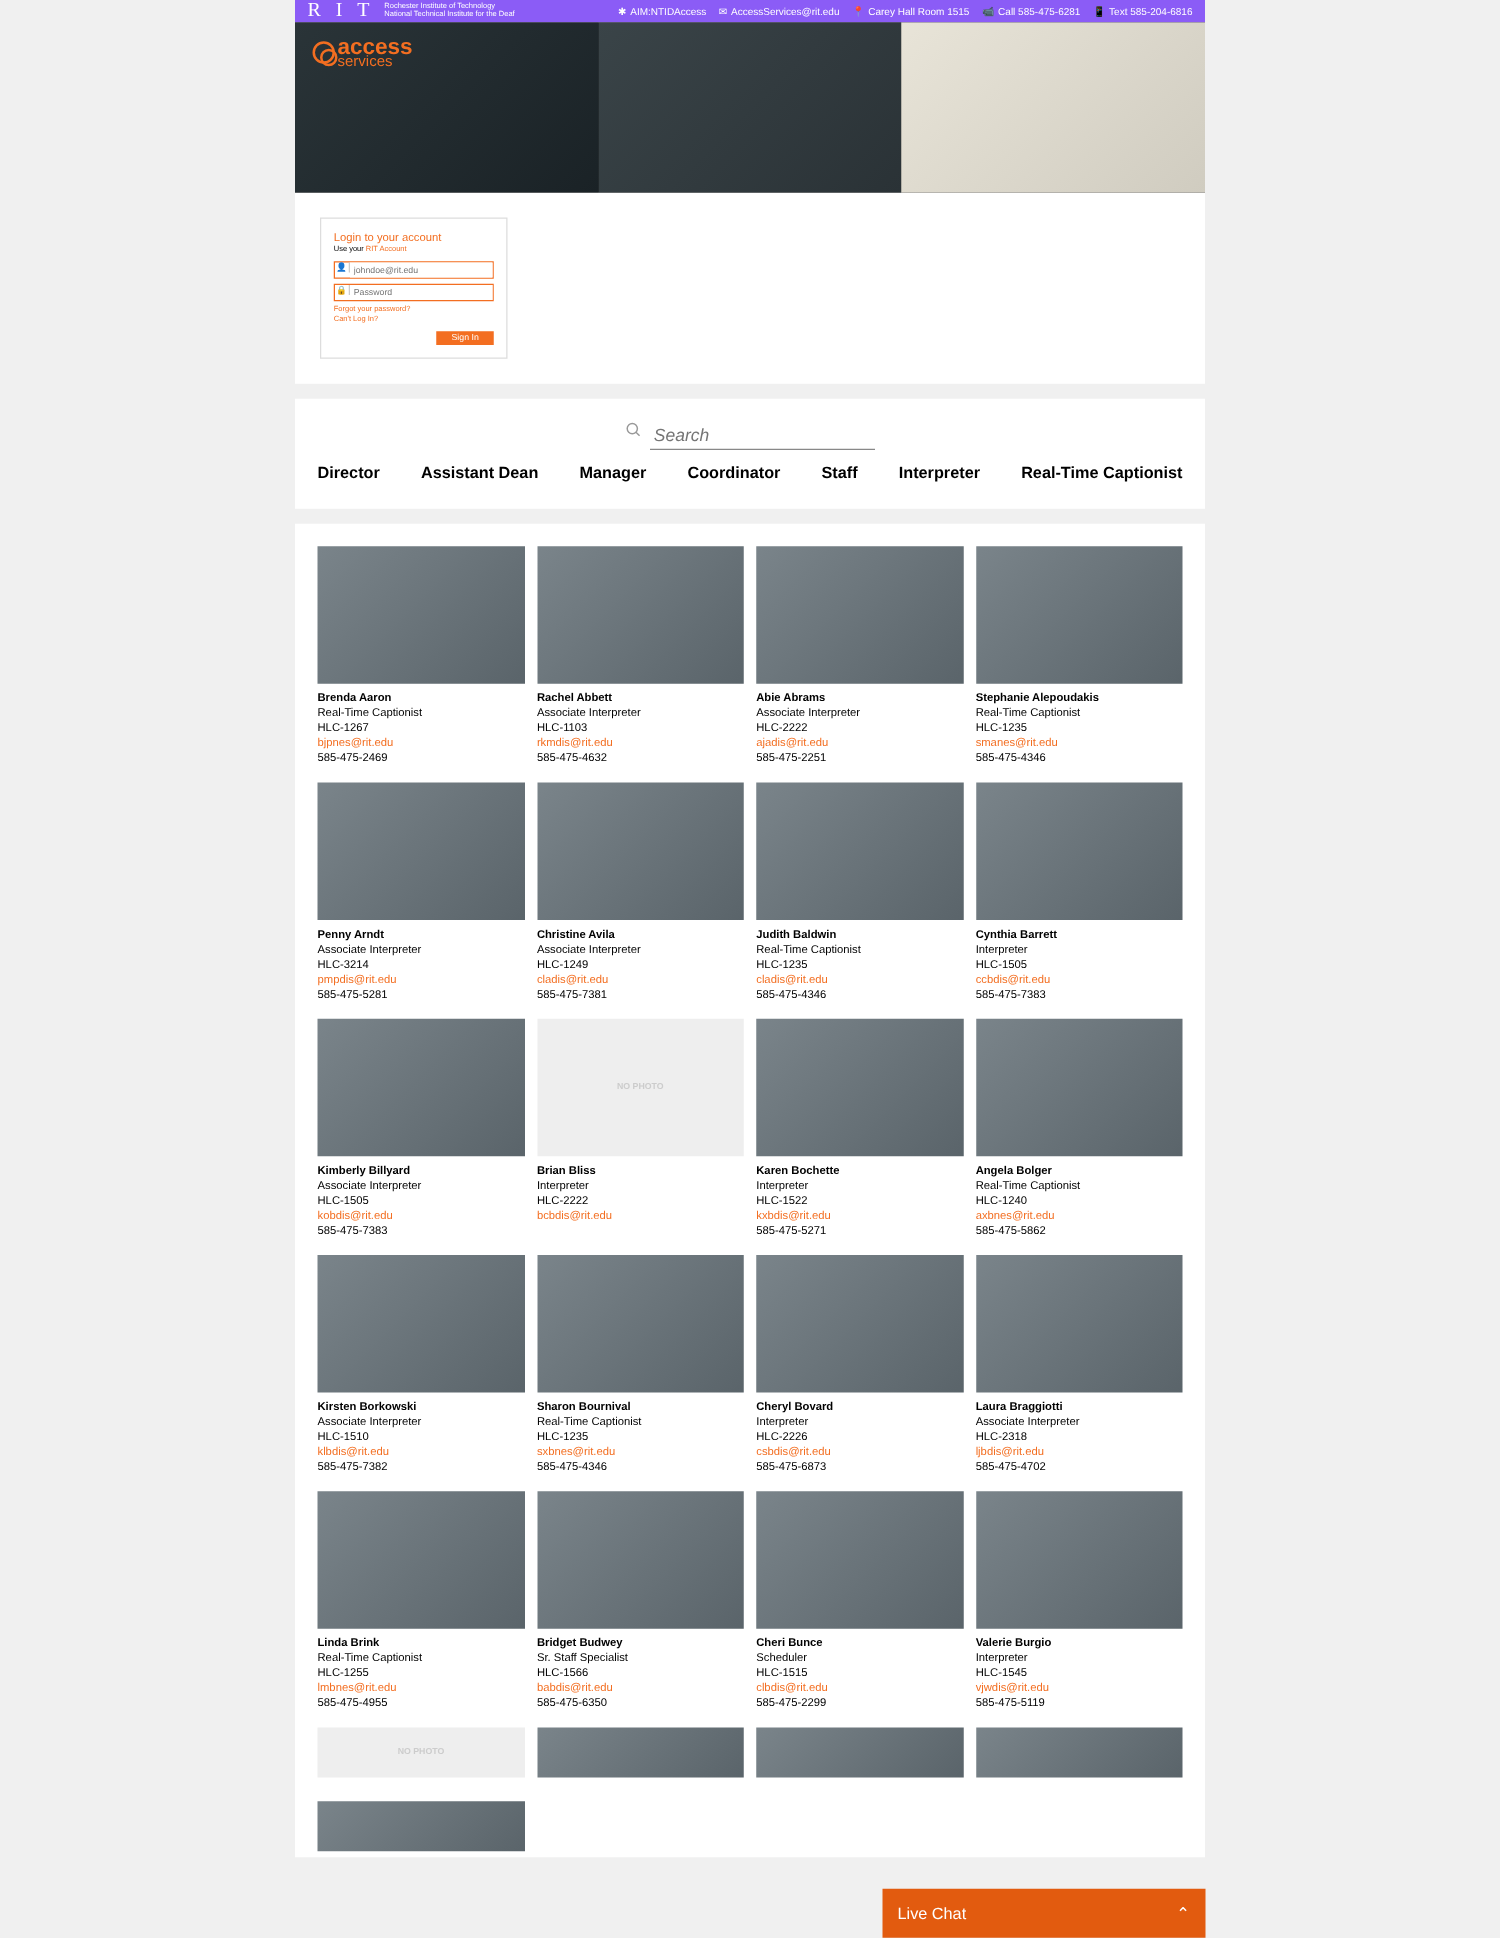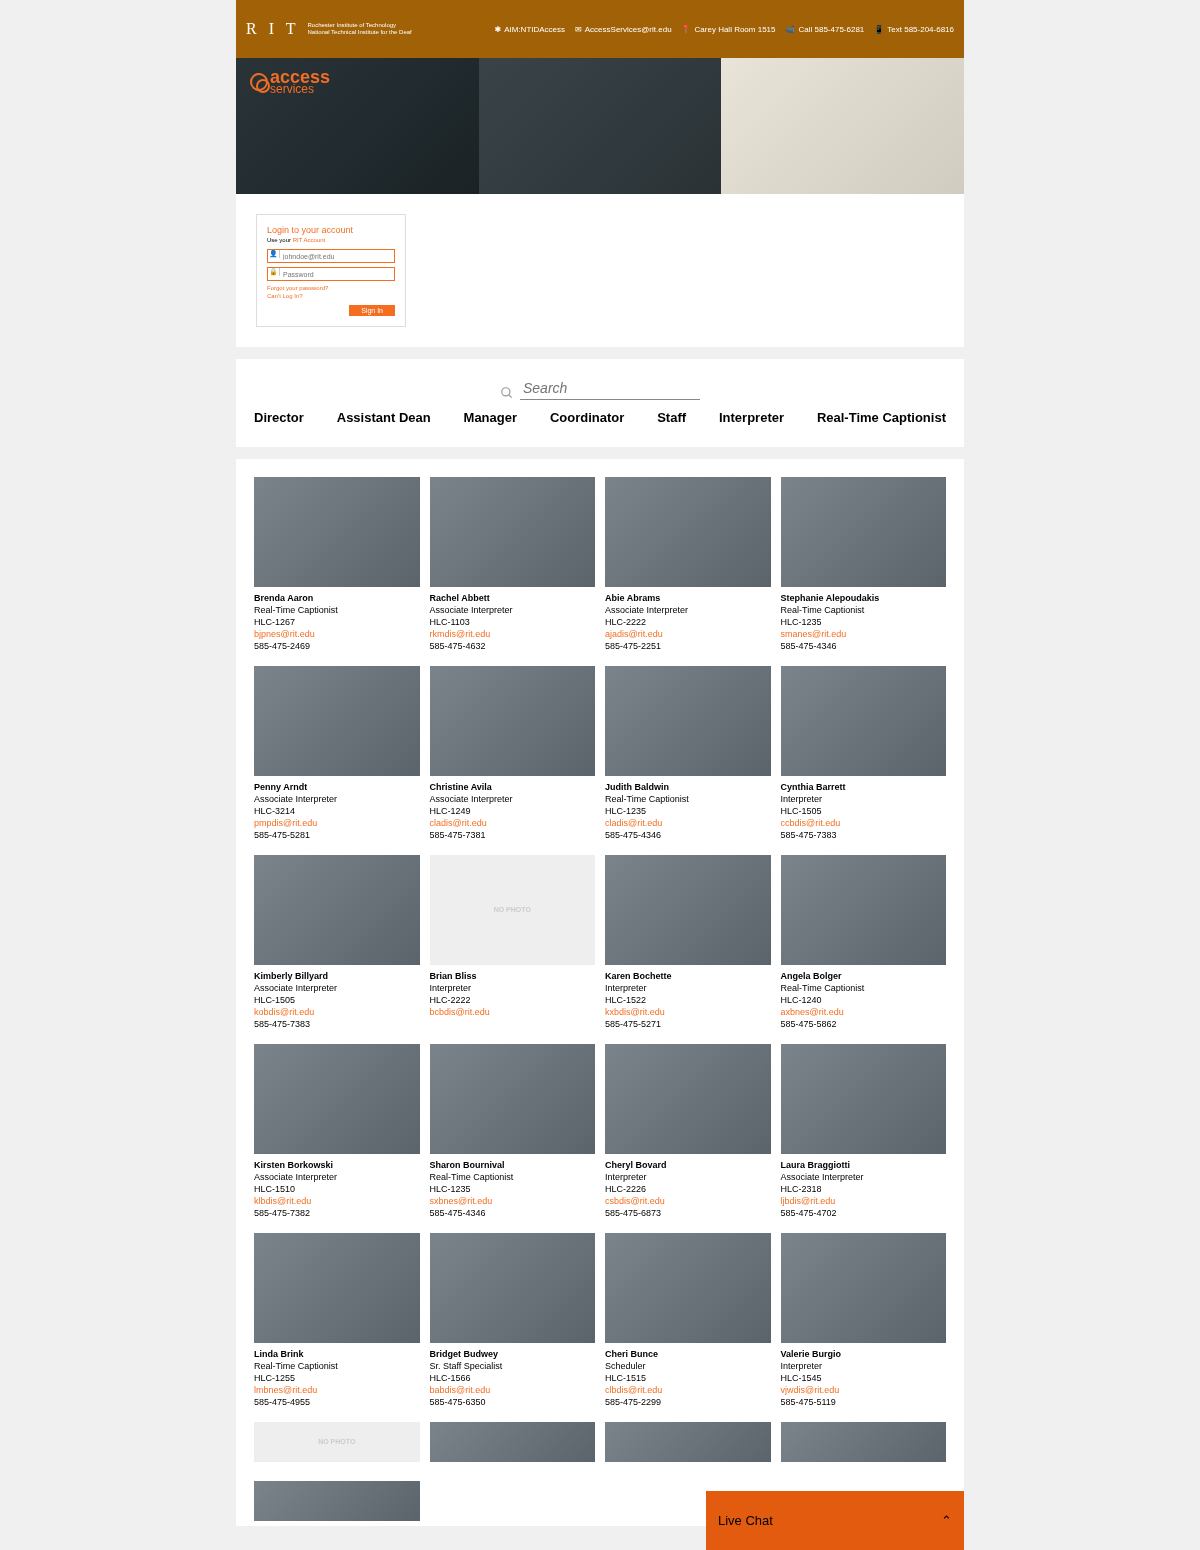--- a/index.html
+++ b/index.html
@@ -1,18 +1,18 @@
 <!DOCTYPE html>
 <html><head>
 <meta charset="utf-8">
 <style>
 *{margin:0;padding:0;box-sizing:border-box;font-family:Arial,Helvetica,sans-serif}
 body{background:#f0f0f0}
 .wrap{width:728px;margin:0 auto;background:#fff}
-.topbar{background:#a16207;color:#fff;padding:20px 10px;display:flex;align-items:center;font-size:8px}
+.topbar{background:#8b5cf6;color:#fff;padding:0 10px;display:flex;align-items:center;font-size:8px}
 .rit{font-family:Georgia,serif;font-size:16px;letter-spacing:4px;margin-right:8px}
 .rit-sub{font-size:6px;line-height:7px}
 .topbar-right{margin-left:auto;display:flex;gap:10px;align-items:center}
 .tb-item{display:flex;gap:3px;align-items:center}
 .hero{background:#222;height:136px;position:relative;display:flex}
 .hero-logo{position:absolute;top:12px;left:14px;color:#f36e21;font-size:18px;display:flex;align-items:center;gap:2px}
 .hero-logo .ring{width:18px;height:18px;border:2px solid #f36e21;border-radius:50%;position:relative}
 .hero-logo .ring::after{content:"";position:absolute;width:10px;height:10px;border:2px solid #f36e21;border-radius:50%;right:-4px;bottom:-4px}
 .hero-panel{flex:1;background:linear-gradient(135deg,#2a3438,#1a2226)}
 .hero-panel.b{background:linear-gradient(135deg,#3a4448,#2a3236)}
@@ -24,32 +24,32 @@
 .login-sub a{color:#f36e21;text-decoration:none}
 .inp-wrap{display:flex;border:1px solid #f36e21;margin-bottom:4px;height:14px;align-items:flex-start}
 .inp-wrap .ic{width:12px;text-align:center;font-size:7px;border-right:1px solid #ccc;color:#888}
 .inp-wrap input{border:none;flex:1;font-size:7px;padding:0 3px;outline:none;height:12px}
 .lnk{color:#f36e21;font-size:6px;display:block;text-decoration:none;margin:2px 0}
 .signin{background:#f36e21;color:#fff;border:none;font-size:7px;padding:2px 12px;float:right;margin-top:4px}
 .dept-text{flex:1}
 .dept-title{color:#f36e21;font-size:22px;font-weight:bold;line-height:26px}
 .dept-desc{font-size:12px;margin-top:10px;line-height:18px;color:#333}
 .search-sec{background:#fff;margin-top:12px;padding:18px 0}
-.search-wrap{display:flex;justify-content:center;align-items:flex-end;gap:6px}
+.search-wrap{display:flex;justify-content:center;align-items:flex-start;gap:6px}
 .search-wrap svg{color:#999}
 .search-inp{border:none;border-bottom:1px solid #888;font-size:14px;width:180px;font-style:italic;color:#aaa;padding:3px;outline:none}
 .filter-row{display:flex;justify-content:space-between;padding:10px 18px 4px;font-size:13px;font-weight:bold}
 .filter-row span{cursor:pointer}
 .grid{padding:18px 18px 0;display:grid;grid-template-columns:repeat(4,1fr);gap:14px 10px;background:#fff;margin-top:12px}
 .card{font-size:9px;line-height:12px}
 .photo{height:110px;background:linear-gradient(135deg,#7a848a,#5a646a);margin-bottom:5px}
 .photo.noph{background:#eee;color:#ccc;display:flex;align-items:center;justify-content:center;font-size:7px;font-weight:bold}
 .card .name{font-weight:bold}
 .card .email{color:#f36e21}
-.chat{position:fixed;bottom:0;right:calc(50% - 364px);width:258px;background:#e25b0f;color:#000000;padding:22px 12px;font-size:13px;display:flex;justify-content:space-between;align-items:center}
+.chat{position:fixed;bottom:0;right:calc(50% - 364px);width:258px;background:#e25b0f;color:#ffffff;padding:12px 12px;font-size:13px;display:flex;justify-content:space-between;align-items:center}
 </style>
 </head>
 <body>
 
 <div class="wrap">
  <div class="topbar">
   <span class="rit">R I T</span>
   <div>
    <div class="rit-sub">Rochester Institute of Technology</div>
    <div class="rit-sub">National Technical Institute for the Deaf</div>

